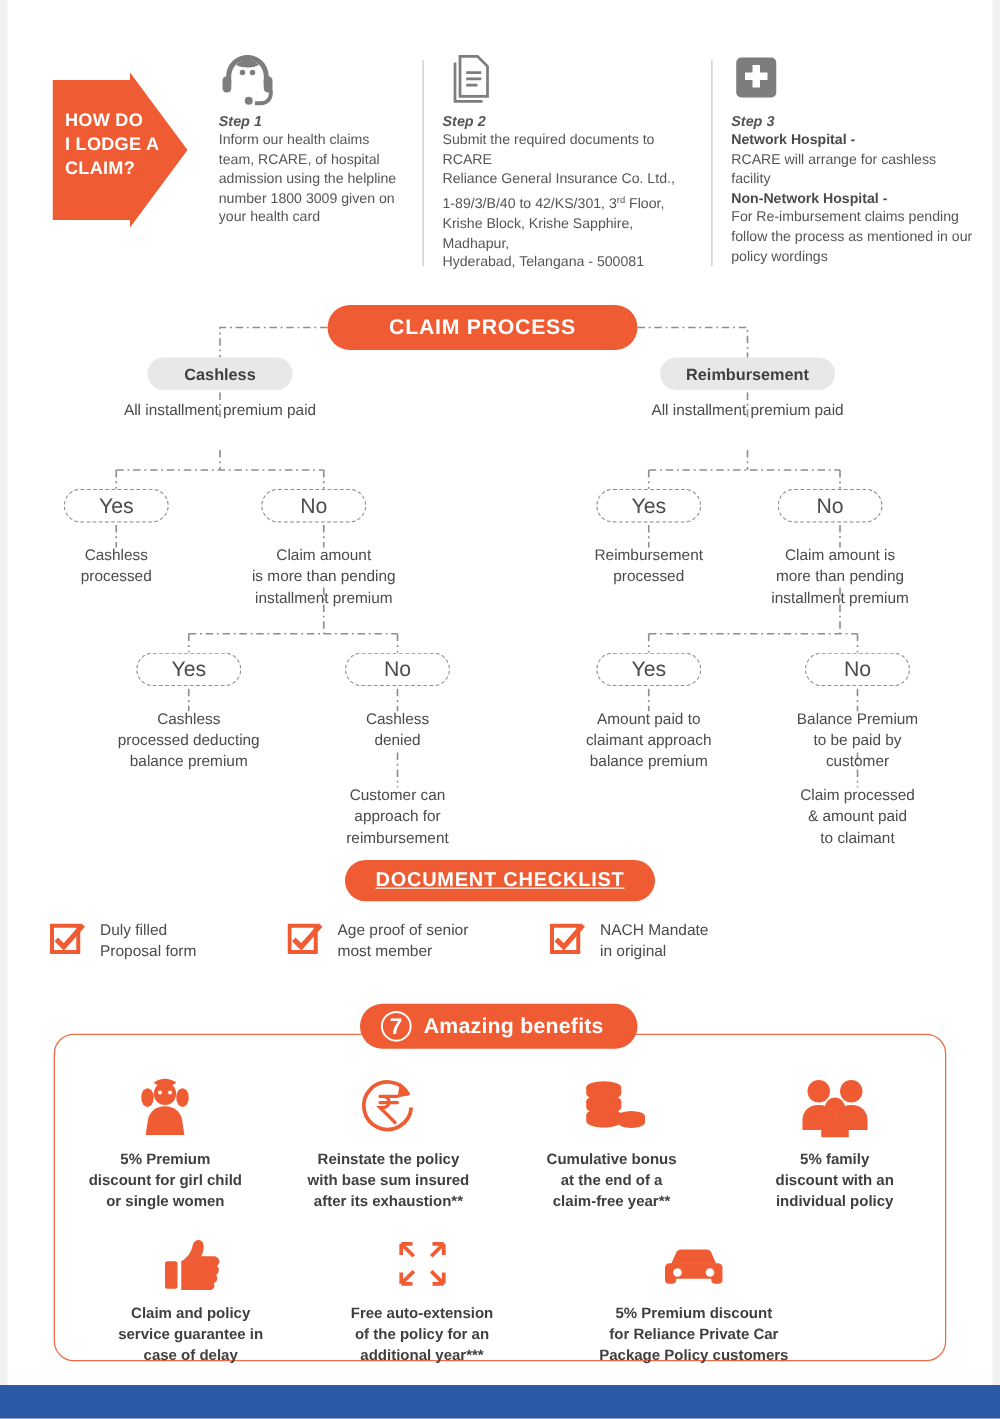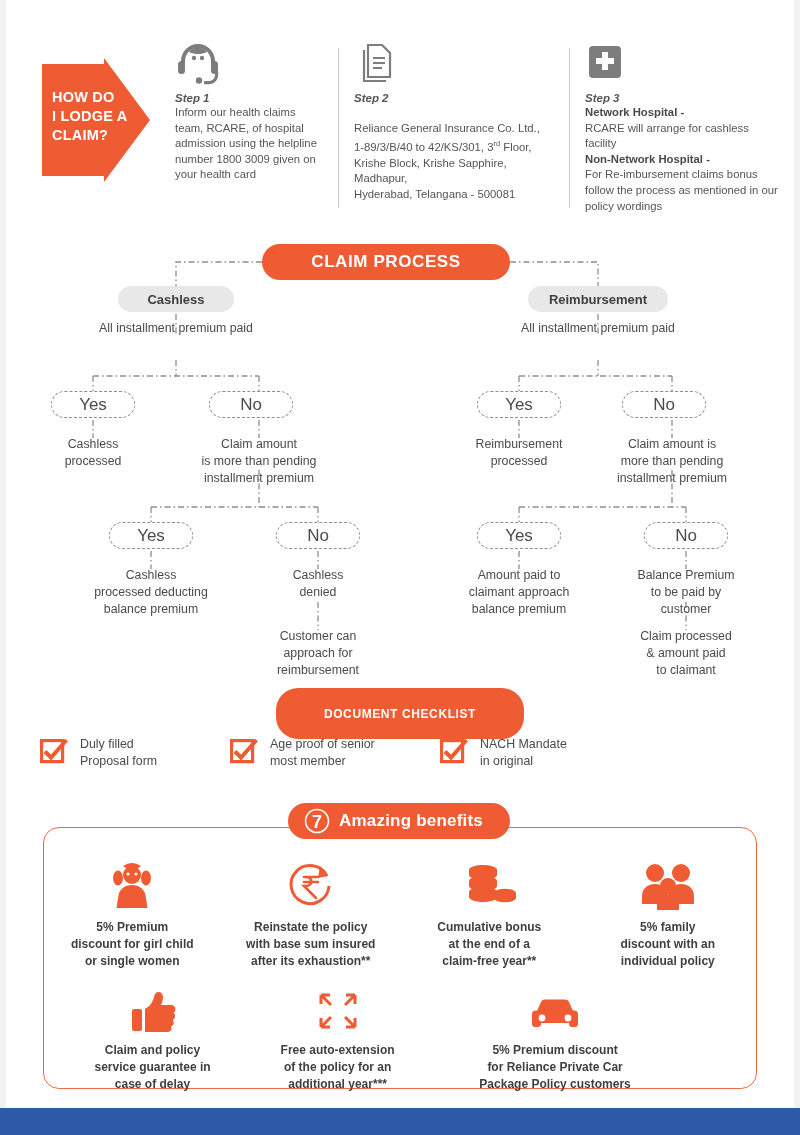--- a/index.html
+++ b/index.html
@@ -37,21 +37,21 @@
   .step-body b { font-weight: bold; color:#4a4a4a; }
   sup { font-size: 7.5px; vertical-align: super; }
 
   
   .pill {
     position:absolute; background:#ef5b32; color:#fff; font-weight:bold;
     border-radius: 22px; display:flex; align-items:center; justify-content:center;
     letter-spacing:.6px;
   }
   #claim-process-pill { left:262px; top:244px; width:248px; height:36px; font-size:17px; }
-  #doc-checklist-pill { left:276px; top:688px; width:248px; height:51px; font-size:12px; }
+  #doc-checklist-pill { left:276px; top:688px; width:248px; height:33px; font-size:16px;text-decoration:underline; }
   #benefits-pill {
     left:288px; top:803px; width:222px; height:36px; font-size:17px;
     justify-content:flex-start; padding-left:16px; letter-spacing:.2px;
   }
   #benefits-pill .seven {
     width:26px; height:26px; margin-right:9px; position:relative; flex:none;
   }
   #benefits-pill .seven svg { display:block; }
 
   
@@ -137,41 +137,41 @@
     <div class="step s2">
       <div class="step-icon">
         <svg width="42" height="44" viewBox="0 0 42 44" fill="none" stroke="#7d7d7d" stroke-width="2.2">
           <path d="M14 3h14l8 8v24H14z"></path>
           <path d="M10 8v31h22"></path>
           <path d="M19 16h12M19 21h12M19 26h9"></path>
         </svg>
       </div>
       <div class="step-title">Step 2</div>
       <div class="step-body">
-        <br>
+        <span>Submit the required documents to RCARE</span><br>
         <span>Reliance General Insurance Co. Ltd.,</span><br>
         <span>1-89/3/B/40 to 42/KS/301, 3</span><sup>rd</sup><span> Floor,</span><br>
         <span>Krishe Block, Krishe Sapphire, Madhapur,</span><br>
         <span>Hyderabad, Telangana - 500081</span>
       </div>
     </div>
 
     <div class="step s3">
       <div class="step-icon">
         <svg width="40" height="44" viewBox="0 0 40 44">
           <rect x="4" y="4" width="32" height="32" rx="4" fill="#7d7d7d"></rect>
           <path d="M17 10h6v6h6v6h-6v6h-6v-6h-6v-6h6z" fill="#fff"></path>
         </svg>
       </div>
       <div class="step-title">Step 3</div>
       <div class="step-body">
         <b>Network Hospital -</b><br>
         <span>RCARE will arrange for cashless facility</span><br>
         <b>Non-Network Hospital -</b><br>
-        <span>For Re-imbursement claims bonus</span><br>
+        <span>For Re-imbursement claims pending</span><br>
         <span>follow the process as mentioned in our</span><br>
         <span>policy wordings</span>
       </div>
     </div>
   </div>
 
   <div class="pill" id="claim-process-pill">CLAIM PROCESS</div>
 
   <div class="flow">
     <svg width="800" height="450">

